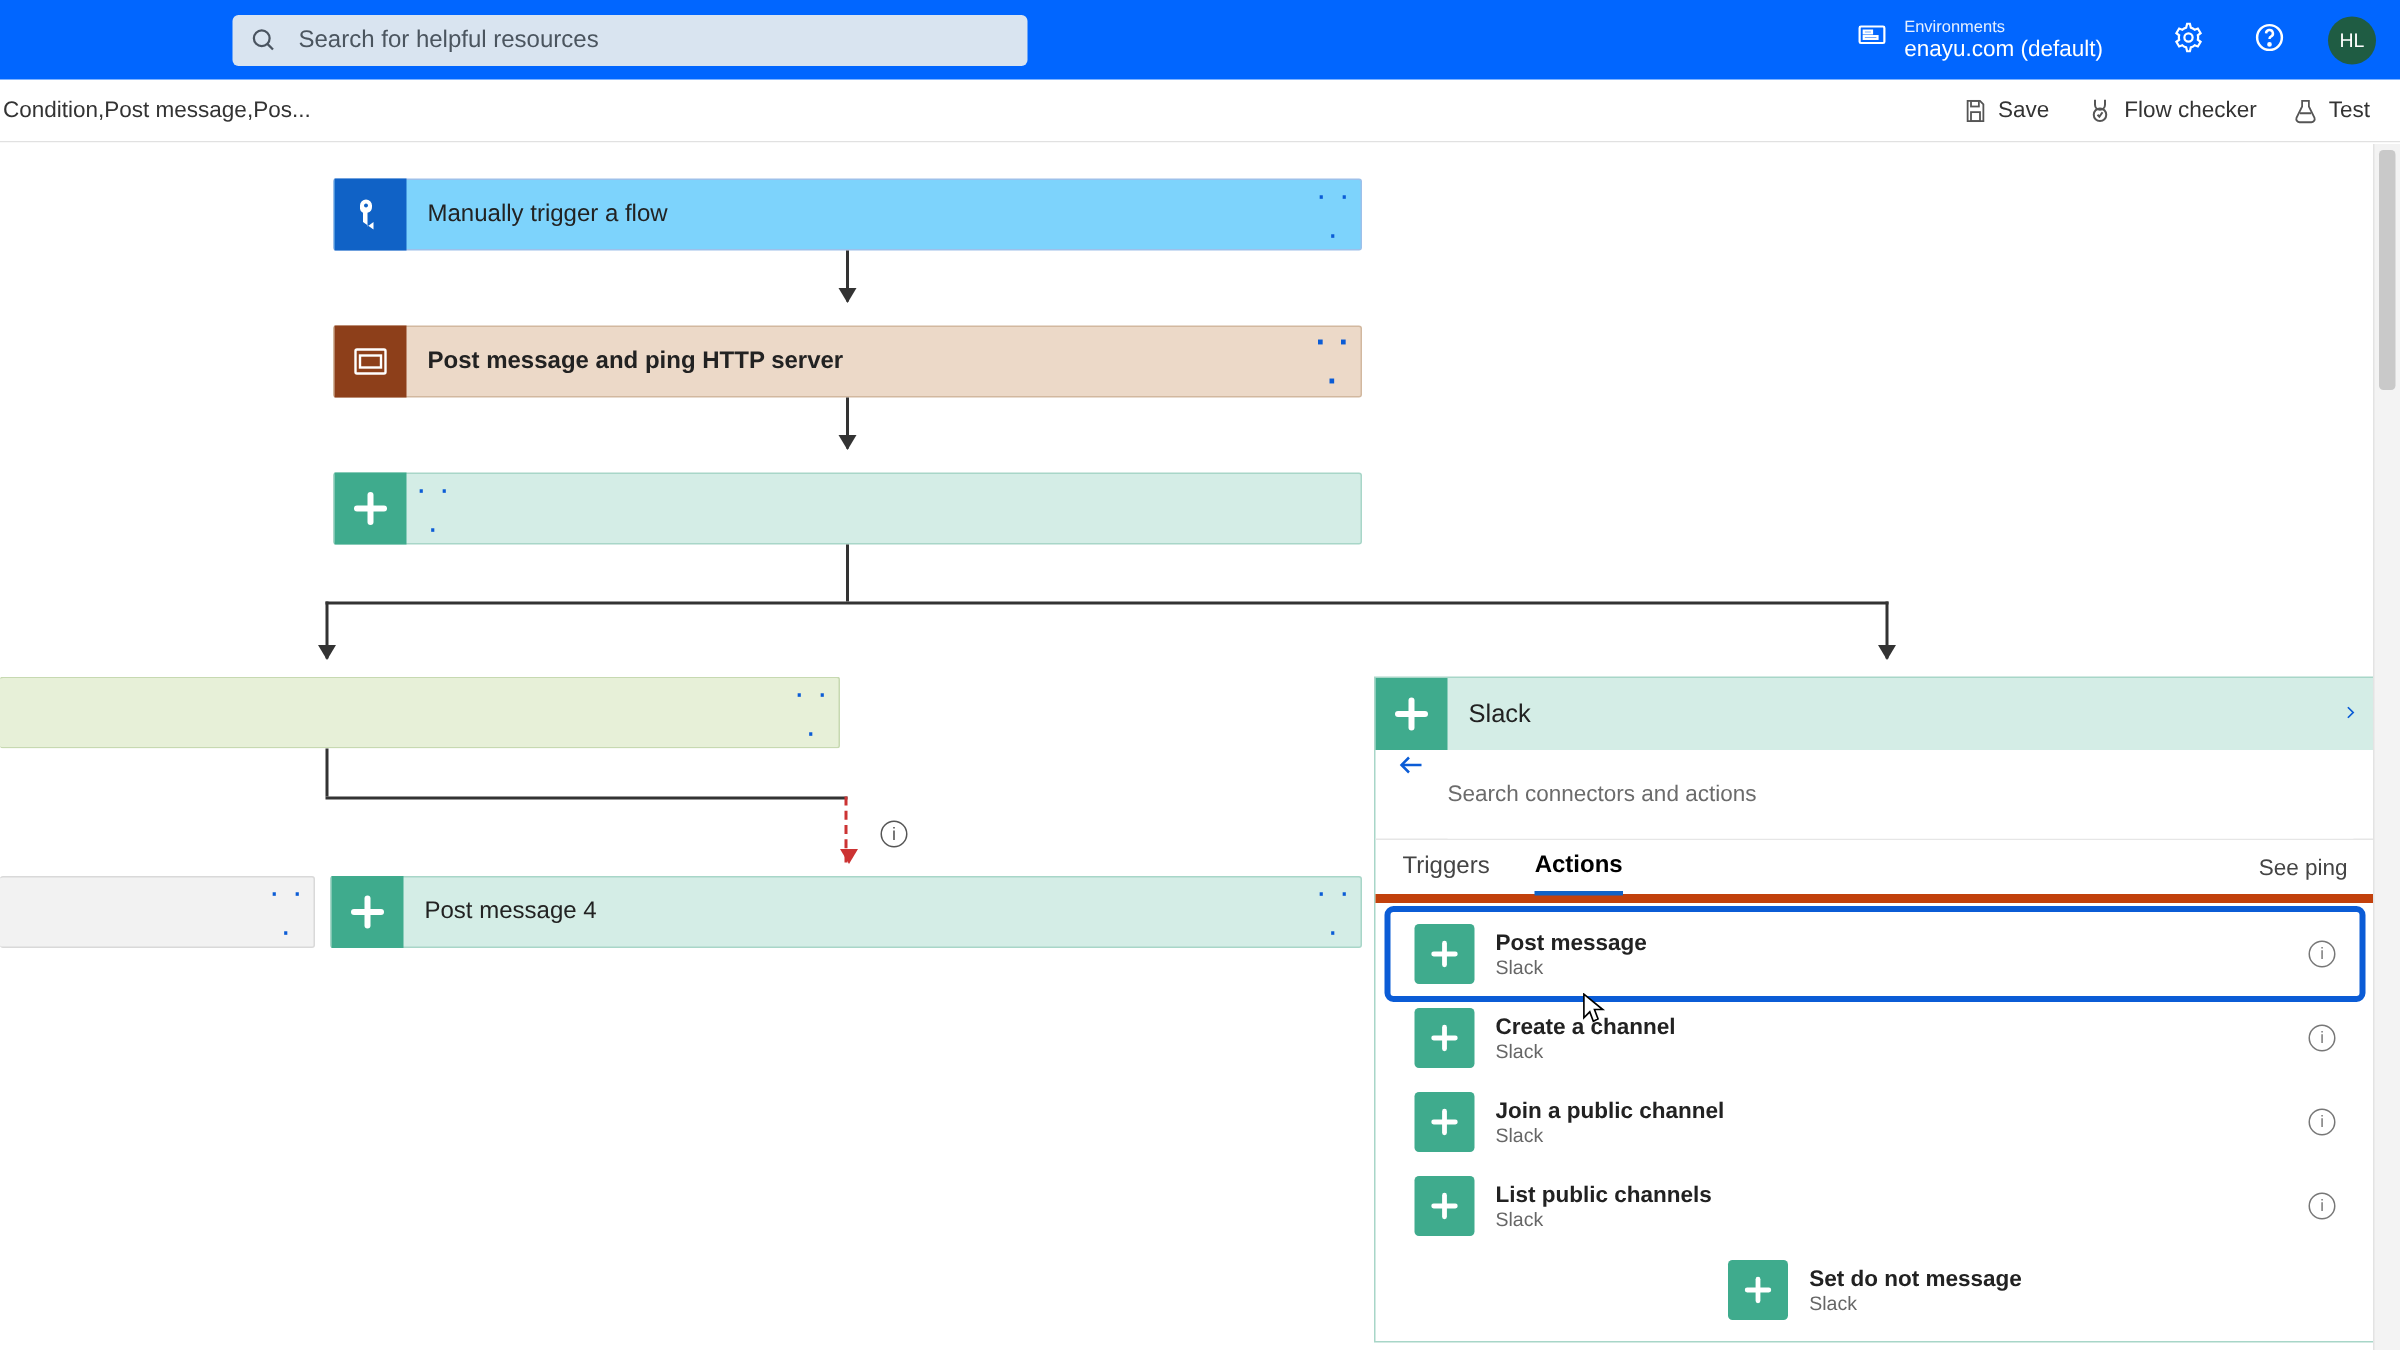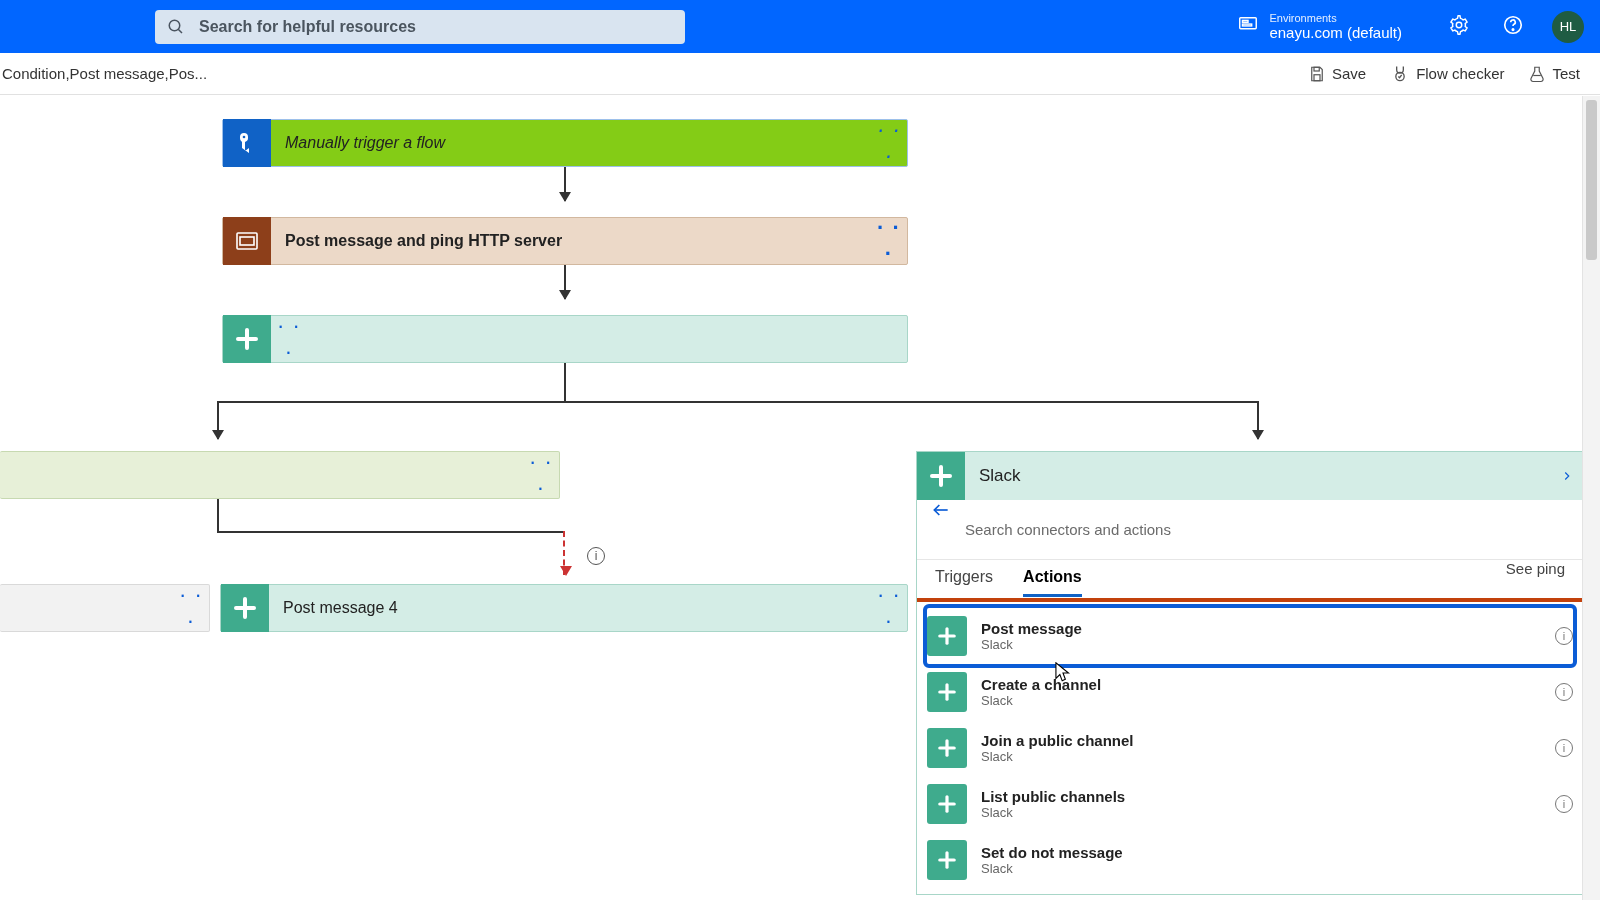--- a/index.html
+++ b/index.html
@@ -28,21 +28,21 @@
     background: #d9e4f0;
     border-radius: 4px;
     width: 530px;
     height: 34px;
     padding: 0 12px;
     color: #4a5460;
   }
   .search-box svg { margin-right: 14px; flex-shrink:0; }
   .search-box input {
     border:none; background:transparent; outline:none; flex:1;
-    font-size:16px; color:#737373;font-weight:bold;
+    font-size:16px; color:#737373;
   }
   .search-box input::placeholder { color:#4b555f; }
 
   .topbar-right {
     position:absolute; right:16px; top:0; height:53px;
     display:flex; align-items:center; color:#fff;
   }
   .env-wrap { display:flex; align-items:center; margin-right:30px; }
   .env-icon { margin-right:10px; }
   .env-text small { font-size:11px; display:block; opacity:.9; }
@@ -87,21 +87,21 @@
   }
   .card .title {
     flex:1; padding:0 14px; font-size:16px; color:#222;
   }
   .card .menu {
     width:36px; text-align:center; color:#0b5cd6;
     font-size:22px; letter-spacing:1px; cursor:pointer;
   }
 
   
-  .card.trigger { background:#84cc16; border-color:#9dc0ea;font-style:italic; }
+  .card.trigger { background:#7dd3fc; border-color:#9dc0ea; }
   .card.trigger .logo { background:#1062c6; }
   .card.scope { background:#ecd9c8; border-color:#d2b89f; }
   .card.scope .logo { background:#8d3f1a; }
   .card.slack { background:#d4ede6; border-color:#a8d6c8; }
   .card.slack .logo { background:#3fab8d; }
   .card.branch { background:#e7f0d8; border-color:#c7d9b1; }
   .card.gray { background:#f2f2f2; border-color:#d9d9d9; }
 
   .slack-badge {
     width:30px; height:30px; border-radius:4px; position:relative;
@@ -156,29 +156,29 @@
   .panel .prow{
     display:flex;height:60px;
     border-bottom:1px solid #e6e6e6;padding:0 14px;
   }
   .panel .back{color:#0b5cd6;margin-right:14px;cursor:pointer;}
   .panel input.srch{
     border:none;outline:none;flex:1;font-size:15px;color:#333;
   }
   .panel input.srch::placeholder{color:#6b6b6b;}
   .panel .tabs{
-    display:flex;align-items:flex-start;height:42px;padding:0 18px;
-    border-bottom:4px solid #c2410c;
+    display:flex;align-items:center;height:42px;padding:0 18px;
+    border-bottom:6px solid #c2410c;
   }
   .panel .tab{margin-right:30px;font-size:16px;color:#444;cursor:pointer;padding:8px 0;}
   .panel .tab.active{font-weight:600;color:#000;border-bottom:3px solid #1062c6;}
   .panel .seemore{margin-left:auto;font-size:15px;color:#444;cursor:pointer;}
   .panel .list{padding:6px 10px;}
   .panel .item{
-    display:flex;align-items:center;padding:8px 0;cursor:pointer;border-radius:2px;
+    display:flex;align-items:center;padding:8px 16px;cursor:pointer;border-radius:2px;justify-content:center;
   }
   .panel .item .ilogo{
     width:40px;height:40px;border-radius:3px;background:#3fab8d;
     display:flex;align-items:center;justify-content:center;margin-right:14px;
   }
   .panel .item .itext .h{font-size:15px;font-weight:600;color:#222;}
   .panel .item .itext .s{font-size:13px;color:#666;}
   .panel .item .iinfo{
     margin-left:auto;width:18px;height:18px;border:1.5px solid #777;border-radius:50%;
     display:flex;align-items:center;justify-content:center;font-size:11px;color:#777;

